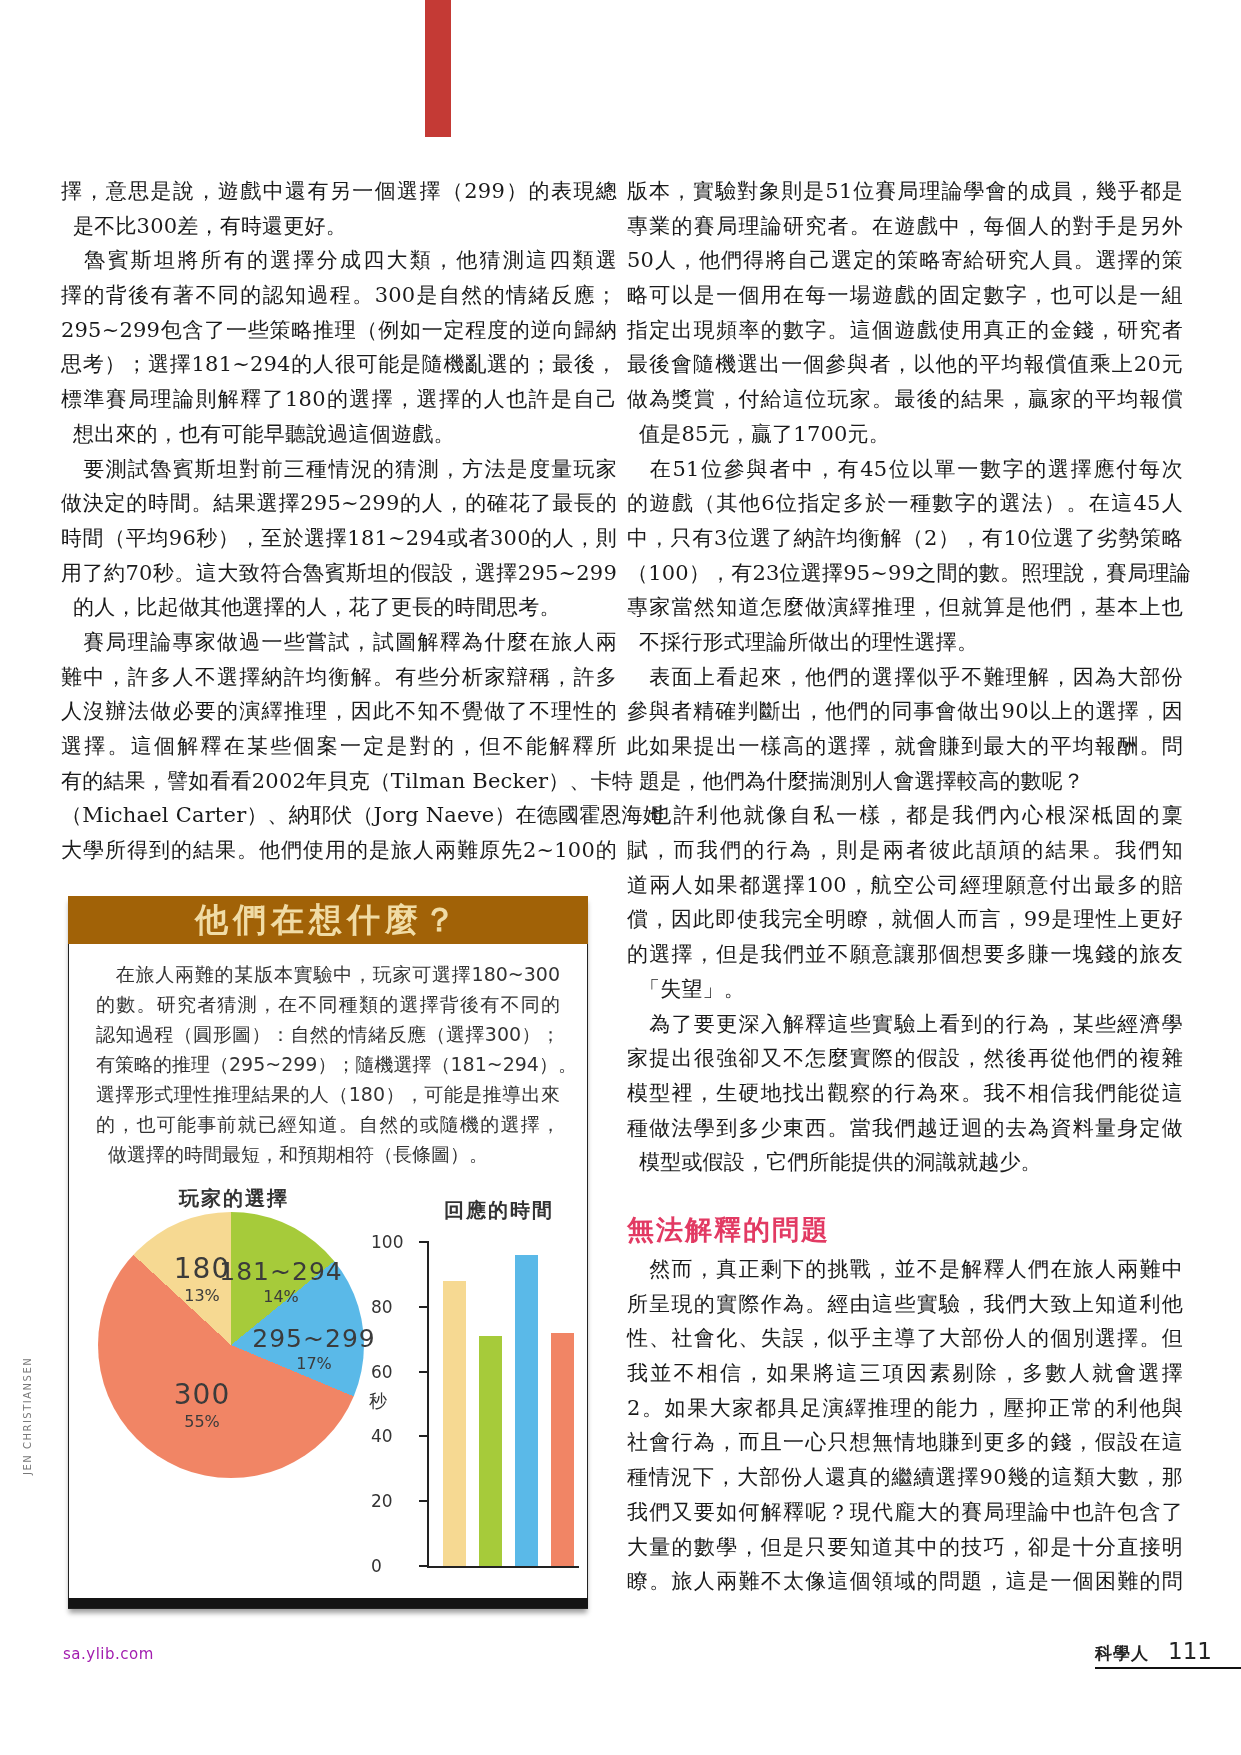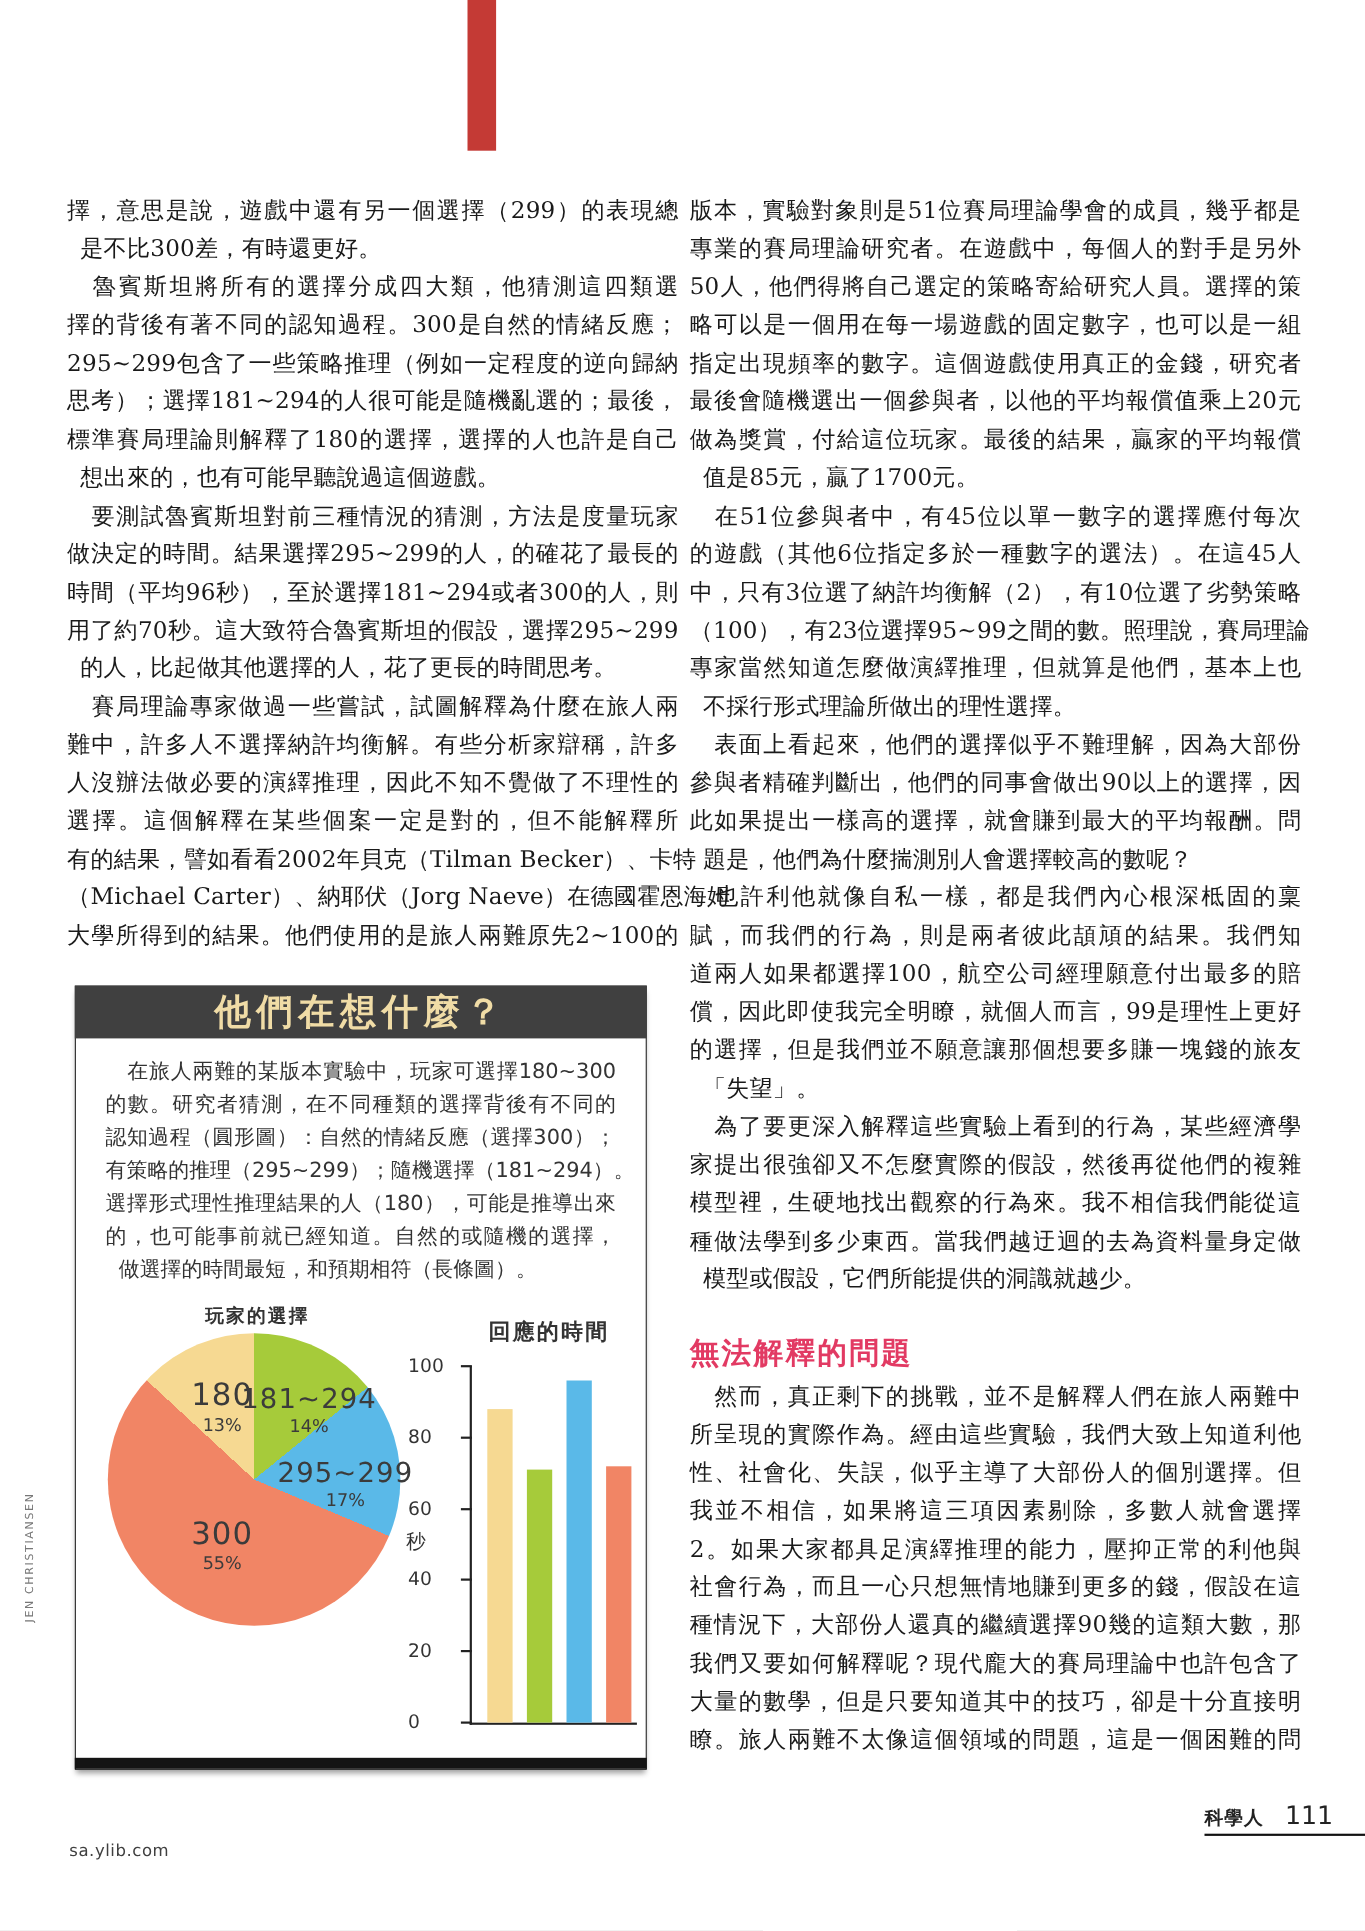--- a/index.html
+++ b/index.html
@@ -17,30 +17,30 @@
          text-align:justify;text-align-last:justify;letter-spacing:0.2px;}
   .tline.noj{text-align:left;text-align-last:left;margin-left:12px;}
 
   .sec-heading{position:absolute;left:627px;top:1212px;margin:0;font-size:27px;font-weight:bold;
          color:#e23a63;font-family:Liberation Serif, serif;letter-spacing:2px;}
 
   
   .box{position:absolute;left:68px;top:896px;width:518px;height:711px;background:#fff;
        border:1.5px solid #222;box-shadow:0 5px 5px -1px rgba(0,0,0,0.38);
        font-family:"DejaVu Sans","Liberation Sans",sans-serif;}
-  .box-header{position:absolute;left:-1px;right:-1px;top:-1px;height:48px;background:#404040;
+  .box-header{position:absolute;left:-1px;right:-1px;top:-1px;height:48px;background:#a16207;
        display:flex;align-items:center;justify-content:center;}
   .box-title{color:#f0dca6;font-size:33px;font-weight:bold;letter-spacing:5px;}
   .box-footer-bar{position:absolute;left:-1px;right:-1px;bottom:0;height:10px;background:#141414;}
   .box-intro{position:absolute;left:27px;top:62px;width:464px;color:#333;}
   .box-intro .tline{height:30px;line-height:30px;font-size:19px;letter-spacing:0;}
 
   
   .pie-title{position:absolute;left:60px;top:288px;width:210px;text-align:center;
-       font-size:17px;font-weight:bold;color:#333;letter-spacing:2px;}
+       font-size:20px;font-weight:bold;color:#333;letter-spacing:2px;}
   .pie{position:absolute;left:29px;top:315px;width:266px;height:266px;border-radius:50%;}
   .plabel{position:absolute;transform:translate(-50%,-50%);text-align:center;color:#3b3b3b;line-height:1;}
   .pl-big{font-size:25px;letter-spacing:1px;}
   .pl-pct{font-size:16px;margin-top:5px;}
   .plabel-0{left:212px;top:385px;}
   .plabel-1{left:245px;top:452px;}
   .plabel-2{left:133px;top:508px;}
   .plabel-3{left:133px;top:382px;}
   .plabel-2 .pl-big,.plabel-3 .pl-big{font-size:28px;text-align:right;}
 
@@ -59,21 +59,21 @@
   .legend{position:absolute;left:50px;top:581px;}
   .legend-item{display:flex;align-items:center;margin-bottom:6px;height:17px;}
   .swatch{width:17px;height:13px;border-radius:2px;margin-right:9px;flex:none;}
   .legend-label{font-size:16px;color:#333;letter-spacing:1px;}
 
   
   .credit{position:absolute;left:22px;top:1325px;height:150px;writing-mode:vertical-rl;
        transform:rotate(180deg);font-family:"DejaVu Sans","Liberation Sans",sans-serif;
        font-size:10px;letter-spacing:1.5px;color:#777;}
   .footer-left{position:absolute;left:63px;top:1645px;font-family:"DejaVu Sans","Liberation Sans",sans-serif;
-       font-size:15px;color:#404040;letter-spacing:0.5px;margin-top:28px;}
+       font-size:15px;color:#a21caf;letter-spacing:0.5px;}
   .footer-right{position:absolute;left:1095px;top:1638px;width:146px;
        font-family:"DejaVu Sans","Liberation Sans",sans-serif;color:#222;}
   .footer-right .brand{font-size:17px;font-weight:bold;letter-spacing:1px;vertical-align:baseline;}
   .footer-right .pagenum{font-size:23px;margin-left:14px;vertical-align:baseline;}
   .footer-rule{position:absolute;left:1095px;top:1667px;width:146px;height:2px;background:#111;}
 </style>
 </head>
 <body>
 
 <div class="page">

